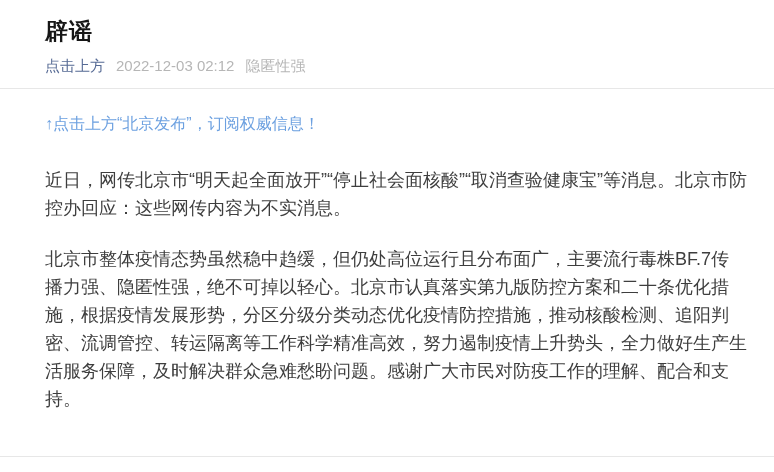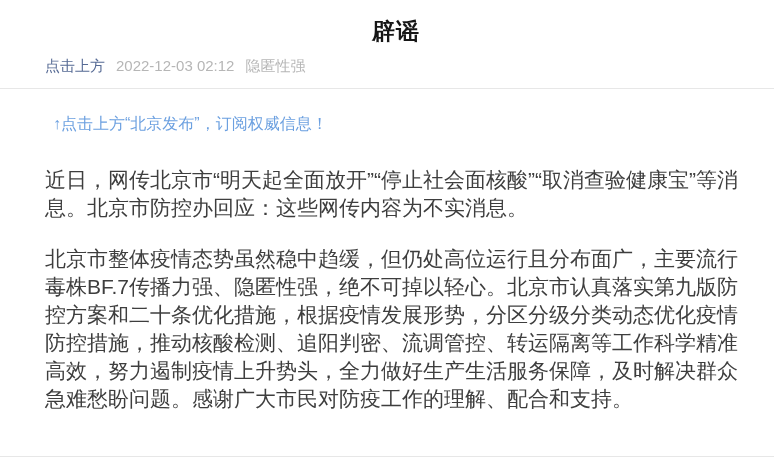--- a/index.html
+++ b/index.html
@@ -18,21 +18,20 @@
     background:var(--page_bg);
     font-family:"Liberation Sans","DejaVu Sans",sans-serif;
   }
   .page{width:774px;height:472px;position:relative;background:var(--page_bg);}
   .content{padding:0 27px 0 45px;}
   .title{
     margin:16px 0 0 0;
     font-size:23px;line-height:30px;font-weight:700;
     color:var(--title_text);
     letter-spacing:1px;
-    text-align:center;
   }
   .meta{
     margin-top:11px;
     font-size:15px;line-height:18px;
     color:var(--meta_text);
     white-space:nowrap;
   }
   .meta .account{
     color:var(--account_link);
     text-decoration:none;
@@ -41,28 +40,28 @@
   }
   .meta .time{margin-right:11px;}
   .divider{
     height:0;border:none;margin:0;
     border-top:1px solid var(--divider);
     width:774px;
   }
   .divider.top{margin-top:13px;}
   .divider.bottom{margin-top:43px;}
   .cta{
-    margin:24px 0 0 8px;
+    margin:24px 0 0 0;
     font-size:16px;line-height:22px;
     color:var(--cta_link);
     cursor:pointer;
   }
   .para{
     margin:0;
-    font-size:21px;line-height:28px;
+    font-size:18px;line-height:28px;
     color:var(--body_text);
     text-align:left;
     word-break:break-all;
   }
   .para.first{margin-top:31px;}
   .para.second{margin-top:23px;}
 </style>
 </head>
 <body>
 

